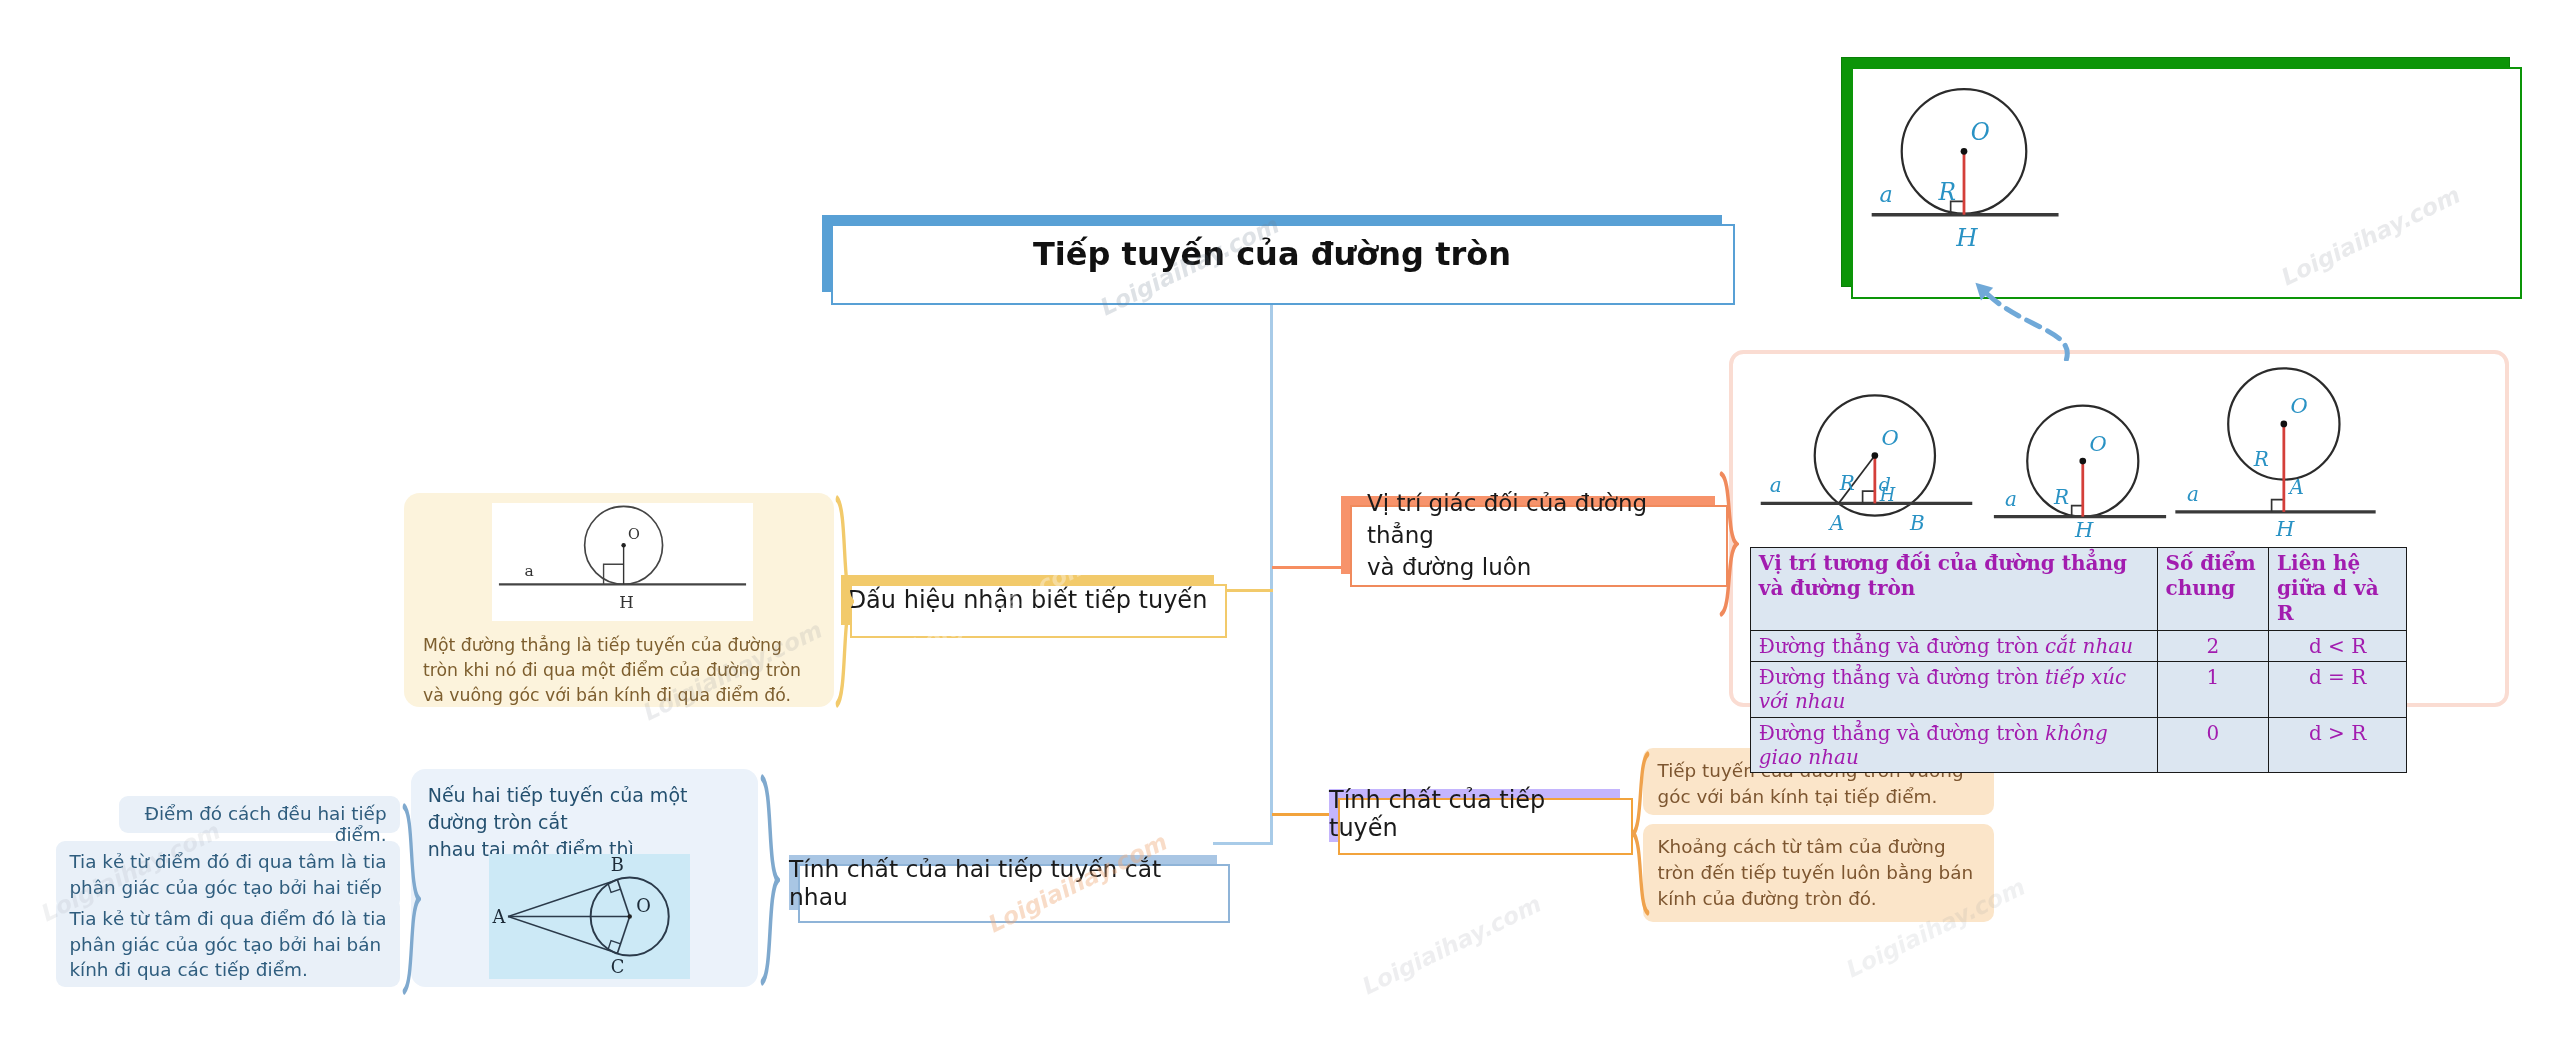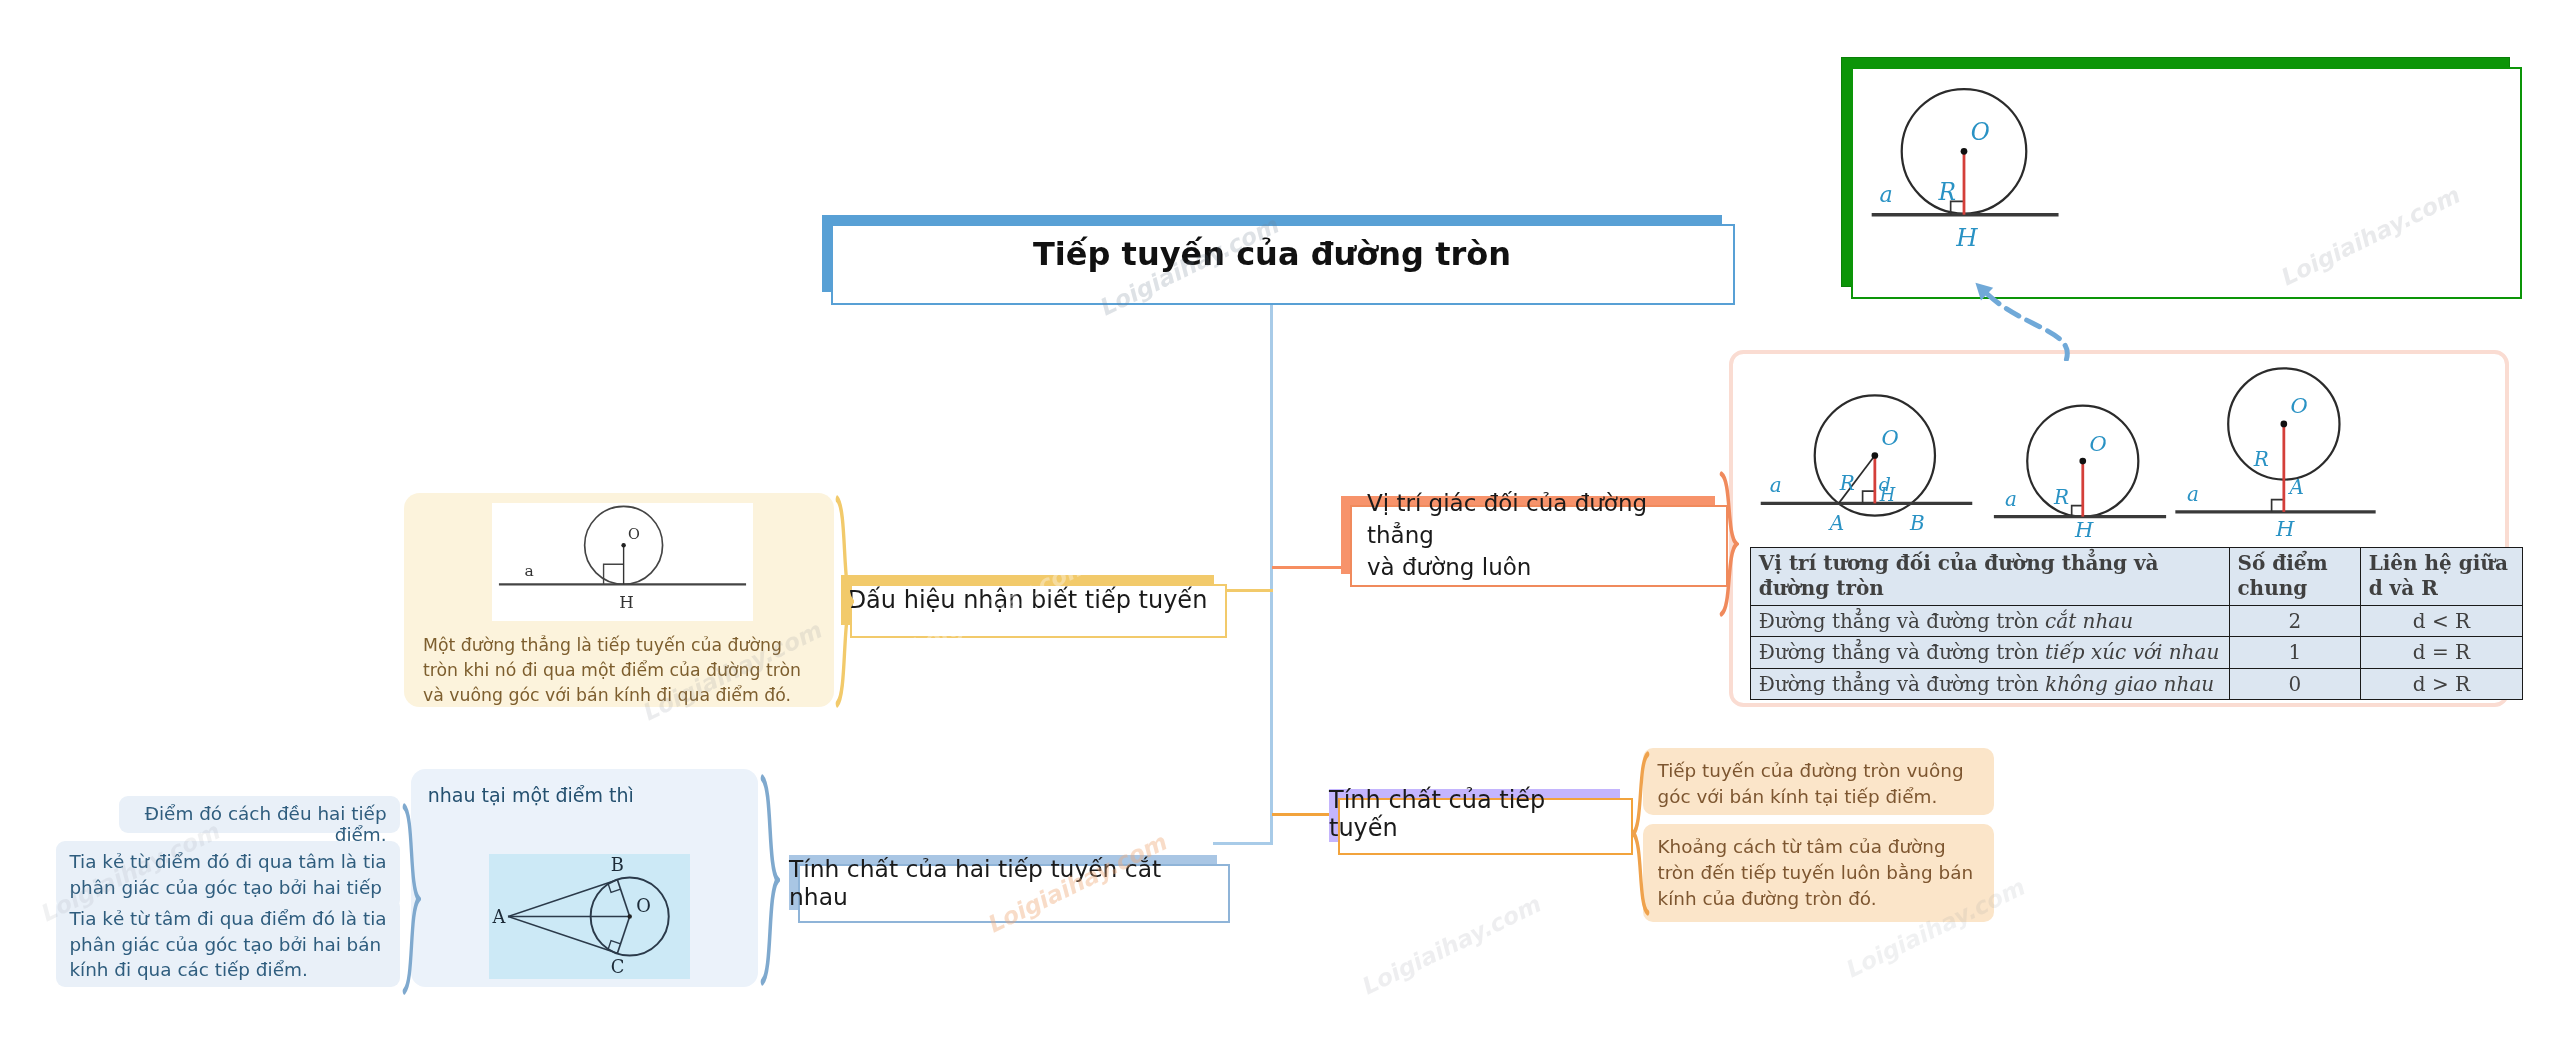--- a/index.html
+++ b/index.html
@@ -14,22 +14,22 @@
   .node::after{content:"";position:absolute;left:9px;top:9px;width:100%;height:100%;
         background:#ffffff;border:2.2px solid var(--sc);z-index:-1;}
 
   .conn{position:absolute;z-index:1;}
   .panel{position:absolute;box-sizing:border-box;background:#fff;z-index:2;}
 
   .wm{position:absolute;z-index:6;font-style:italic;font-weight:bold;font-size:23.4px;
       color:#8a8f98;opacity:.15;transform:rotate(-26deg);pointer-events:none;white-space:nowrap;}
 
   
-  table.postable{border-collapse:collapse;background:#DCE6F1;width:773px;
-      font-family:"DejaVu Serif","Liberation Serif",serif;font-size:20px;color:#404040;}
+  table.postable{border-collapse:collapse;background:#DCE6F1;width:657px;
+      font-family:"DejaVu Serif","Liberation Serif",serif;font-size:20px;color:#a21caf;}
   table.postable td,table.postable th{border:1.7px solid #1a1a1a;padding:3.3px 7.8px;vertical-align:top;text-align:left;}
   table.postable th{font-weight:bold;line-height:1.25;}
   table.postable td.center{text-align:center;}
   .it{font-style:italic;}
 
   .dlab{font-family:"DejaVu Serif","Liberation Serif",serif;font-style:italic;fill:#2992C4;}
   .dlab2{font-family:"DejaVu Serif","Liberation Serif",serif;fill:#333;}
   .dlab3{font-family:"DejaVu Serif","Liberation Serif",serif;fill:#1c2b38;}
 </style>
 </head>
@@ -187,20 +187,21 @@
   <div class="panel" style="left:1643px;top:824px;width:351px;height:98px;background:#FBE5C9;border-radius:10px;padding:10px 14.5px;">
     <div style="font-size:18.4px;line-height:1.4;color:#7D5630;">Khoảng cách từ tâm của đường tròn đến tiếp tuyến luôn bằng bán kính của đường tròn đó.</div>
   </div>
 
   <div class="node" style="--sc:#8FB4D8;left:789px;top:855px;width:428px;height:55px;background:#A9C6E4;">
     <span style="font-size:23.4px;color:#1a1a1a;">Tính chất của hai tiếp tuyến cắt nhau</span>
   </div>
 
   <div class="panel" style="left:411px;top:769px;width:347px;height:218px;background:#EBF2FA;border-radius:14.5px;">
     <div class="abs" style="left:16.7px;top:13.4px;width:320px;font-size:19px;line-height:1.4;color:#24506F;">
+      <div>Nếu hai tiếp tuyến của một đường tròn cắt</div>
       <div>nhau tại một điểm thì</div>
     </div>
     <div class="abs" style="left:78px;top:85px;width:201px;height:125px;background:#CCE9F6;">
       <svg width="201" height="125" viewBox="0 0 360 224">
         <circle cx="252" cy="112" r="70" fill="none" stroke="#2b3a4a" stroke-width="3.5"></circle>
         <line x1="34" y1="112" x2="230" y2="46" stroke="#2b3a4a" stroke-width="3"></line>
         <line x1="34" y1="112" x2="230" y2="178" stroke="#2b3a4a" stroke-width="3"></line>
         <line x1="34" y1="112" x2="252" y2="112" stroke="#2b3a4a" stroke-width="3"></line>
         <line x1="252" y1="112" x2="230" y2="46" stroke="#2b3a4a" stroke-width="3"></line>
         <line x1="252" y1="112" x2="230" y2="178" stroke="#2b3a4a" stroke-width="3"></line>

